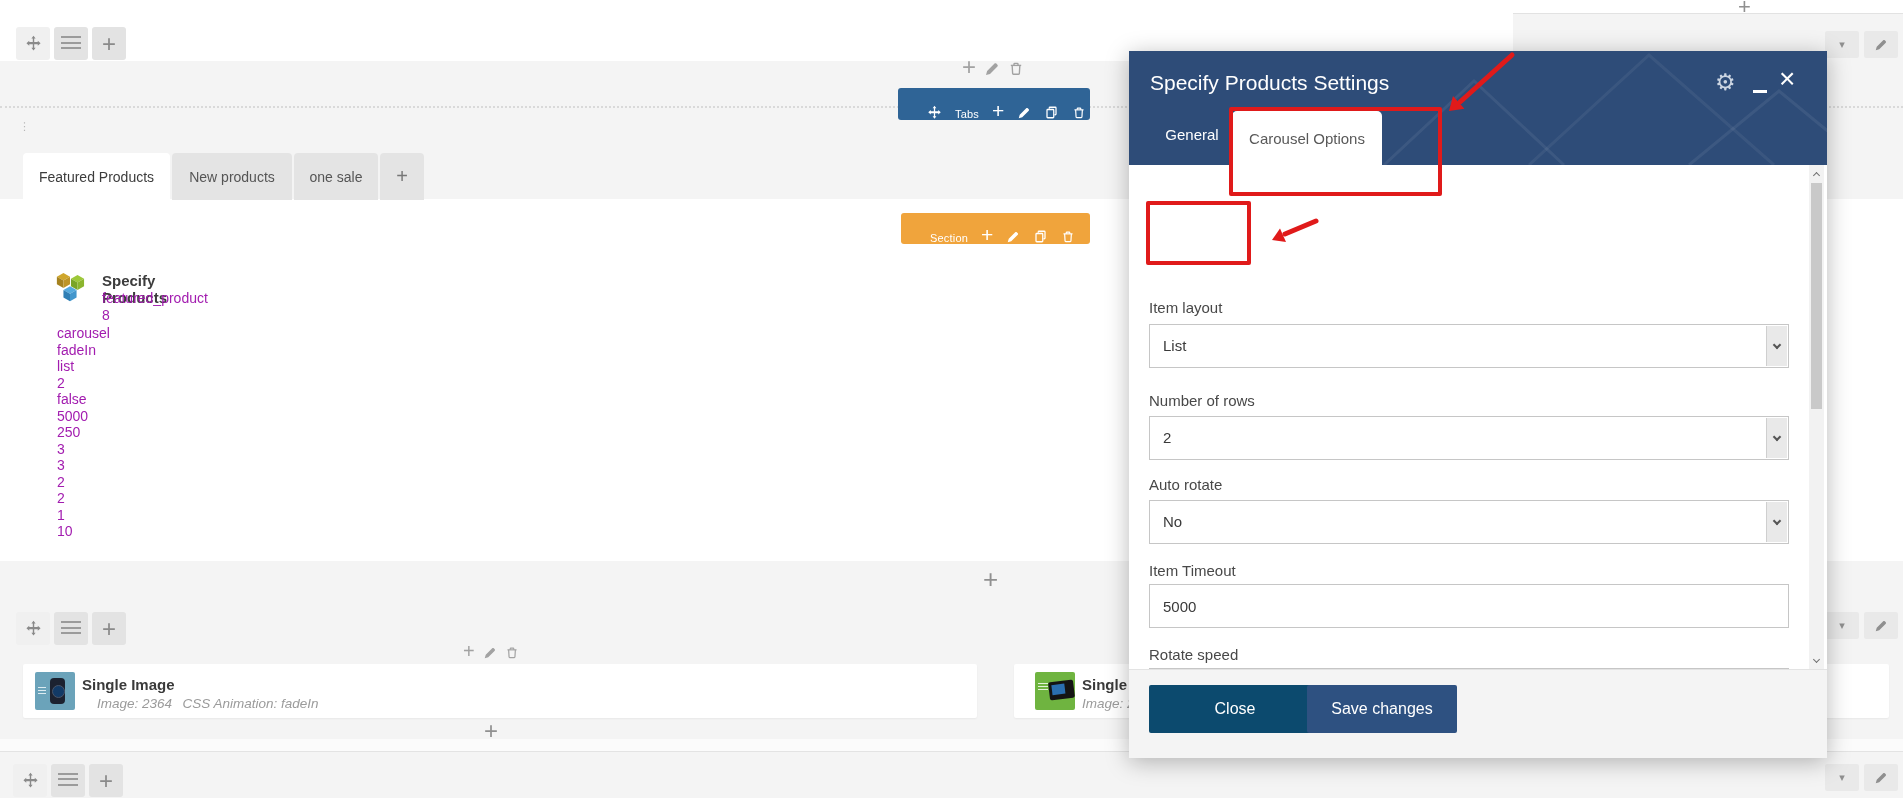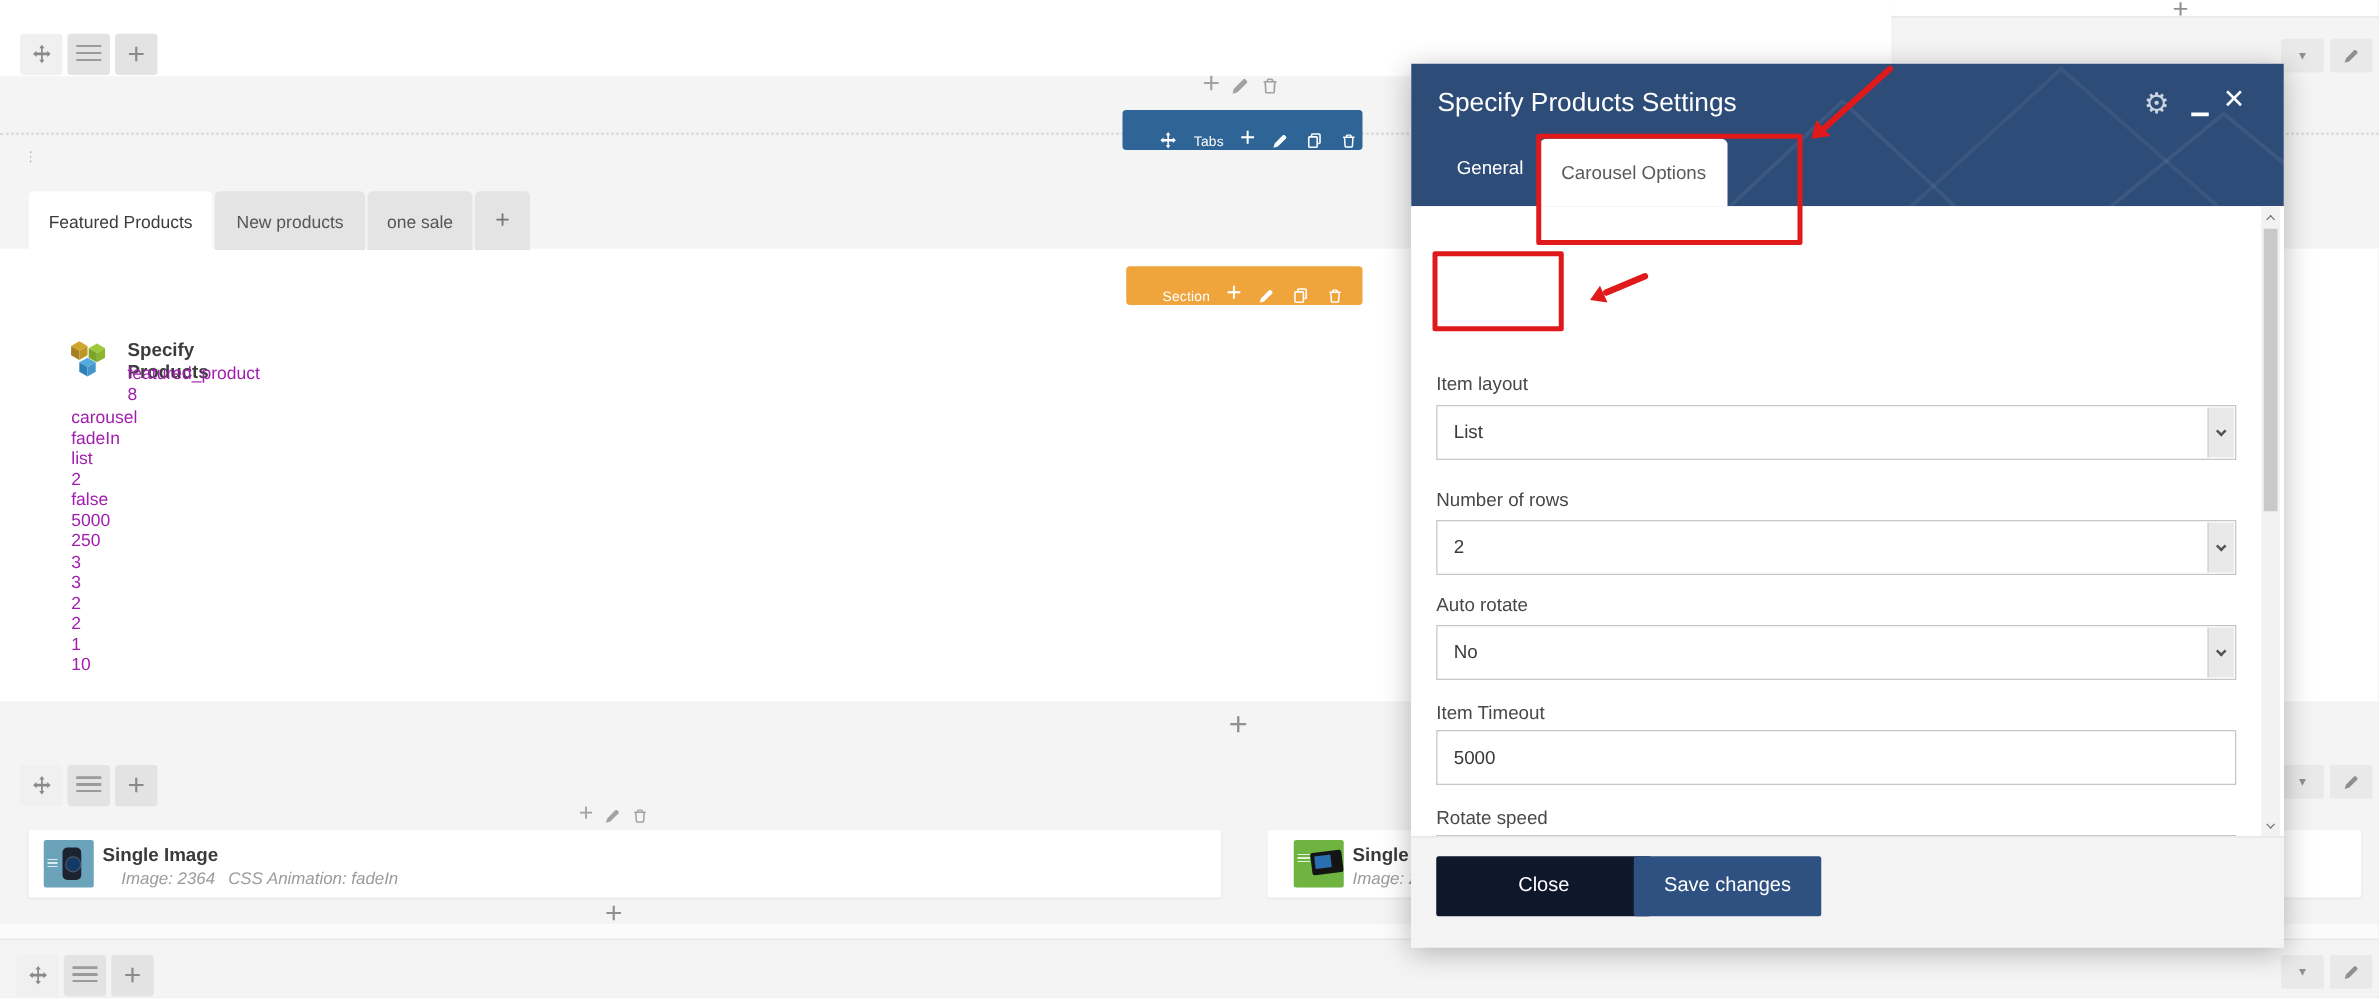--- a/index.html
+++ b/index.html
@@ -95,21 +95,21 @@
   .f-l4{top:397px} .f-i1{top:419px} .f-l5{top:481px} .f-i2{top:503px}
   
   .m-scroll { position:absolute; right:3px; top:114px; width:15px; height:504px; background:#f2f2f2; }
   .m-scroll .arrow { position:absolute; left:0; width:15px; height:17px; display:flex; align-items:center; justify-content:center; cursor:pointer; }
   .m-scroll .arrow .chev { border-color:#707070; border-width:1.5px; width:5px; height:5px; }
   .m-thumb { position:absolute; left:2px; top:18px; width:11px; height:226px; background:#c9c9c9; cursor:pointer; }
   
   .m-footer { position:absolute; left:0; top:618px; width:698px; height:89px; background:#f4f4f4; border-top:1px solid #e3e3e3; }
   .m-btn { position:absolute; top:15px; height:48px; border:none; border-radius:2px; color:#fff; font-size:16px;
       font-family:"Liberation Sans", sans-serif; cursor:pointer; }
-  .btn-close { left:20px; width:172px; background:#0f172a; }
+  .btn-close { left:20px; width:172px; background:#0c4a6e; }
   .btn-save { left:178px; width:150px; background:#2e5181; }
 
   
   .red-rect { position:absolute; border:4px solid #e01a1a; border-radius:2px; z-index:60; pointer-events:none; }
   #anno-svg { position:absolute; left:0; top:0; z-index:61; pointer-events:none; }
 
   svg.ic { display:block; }
 </style>
 </head>
 <body>

